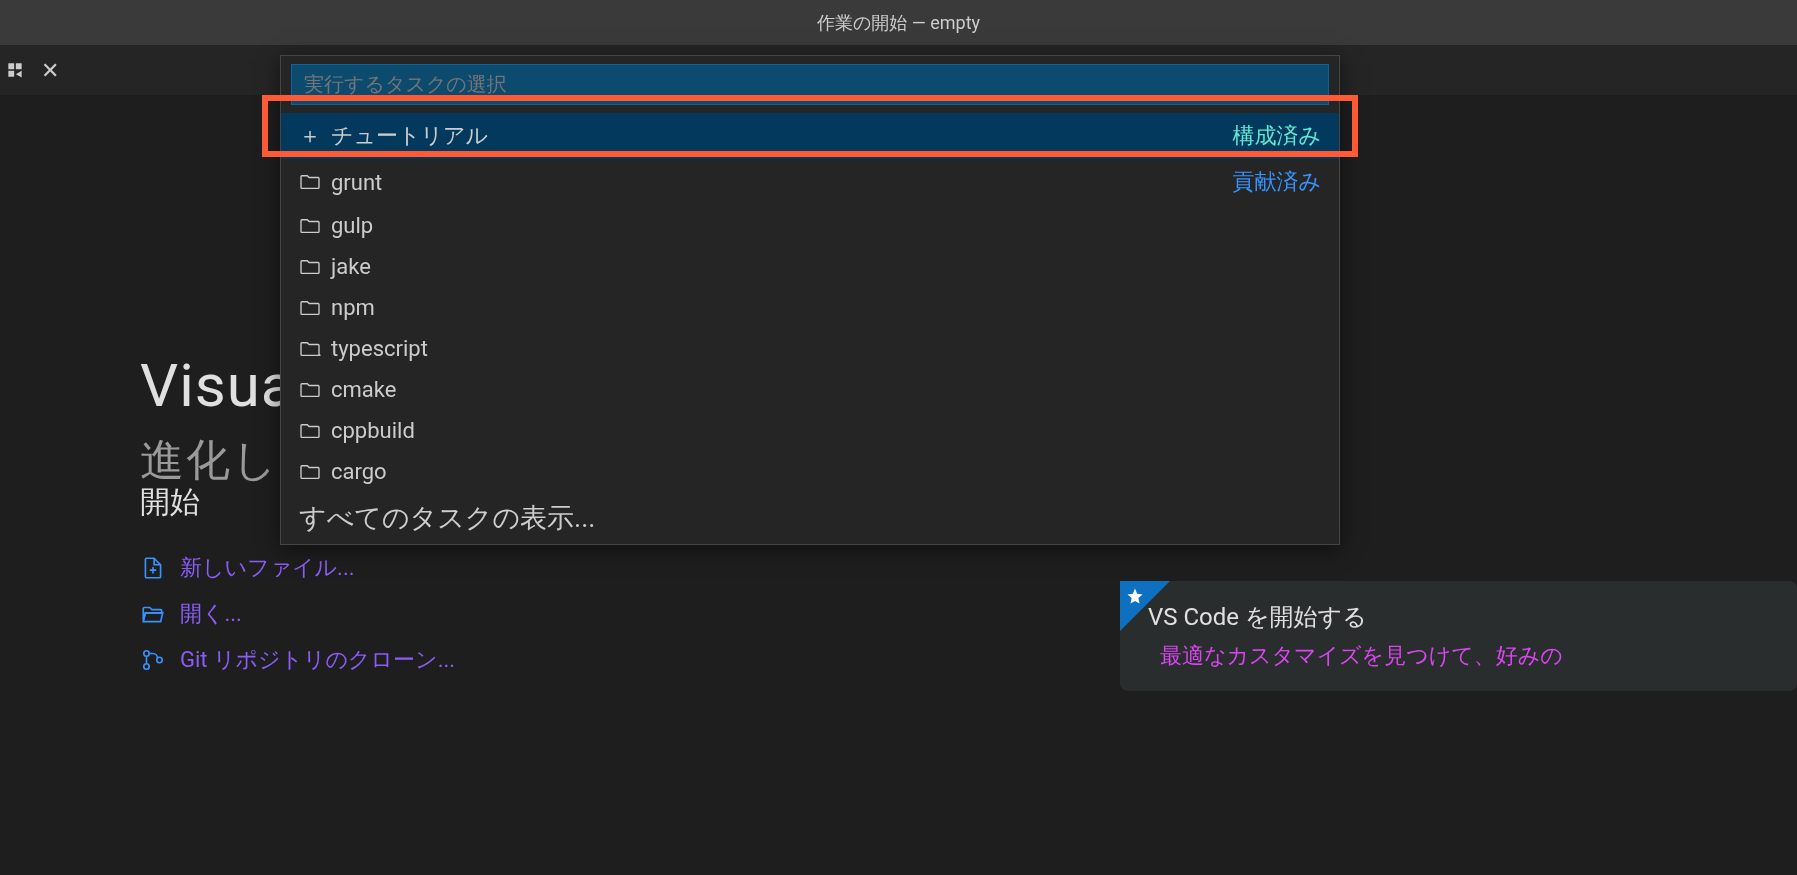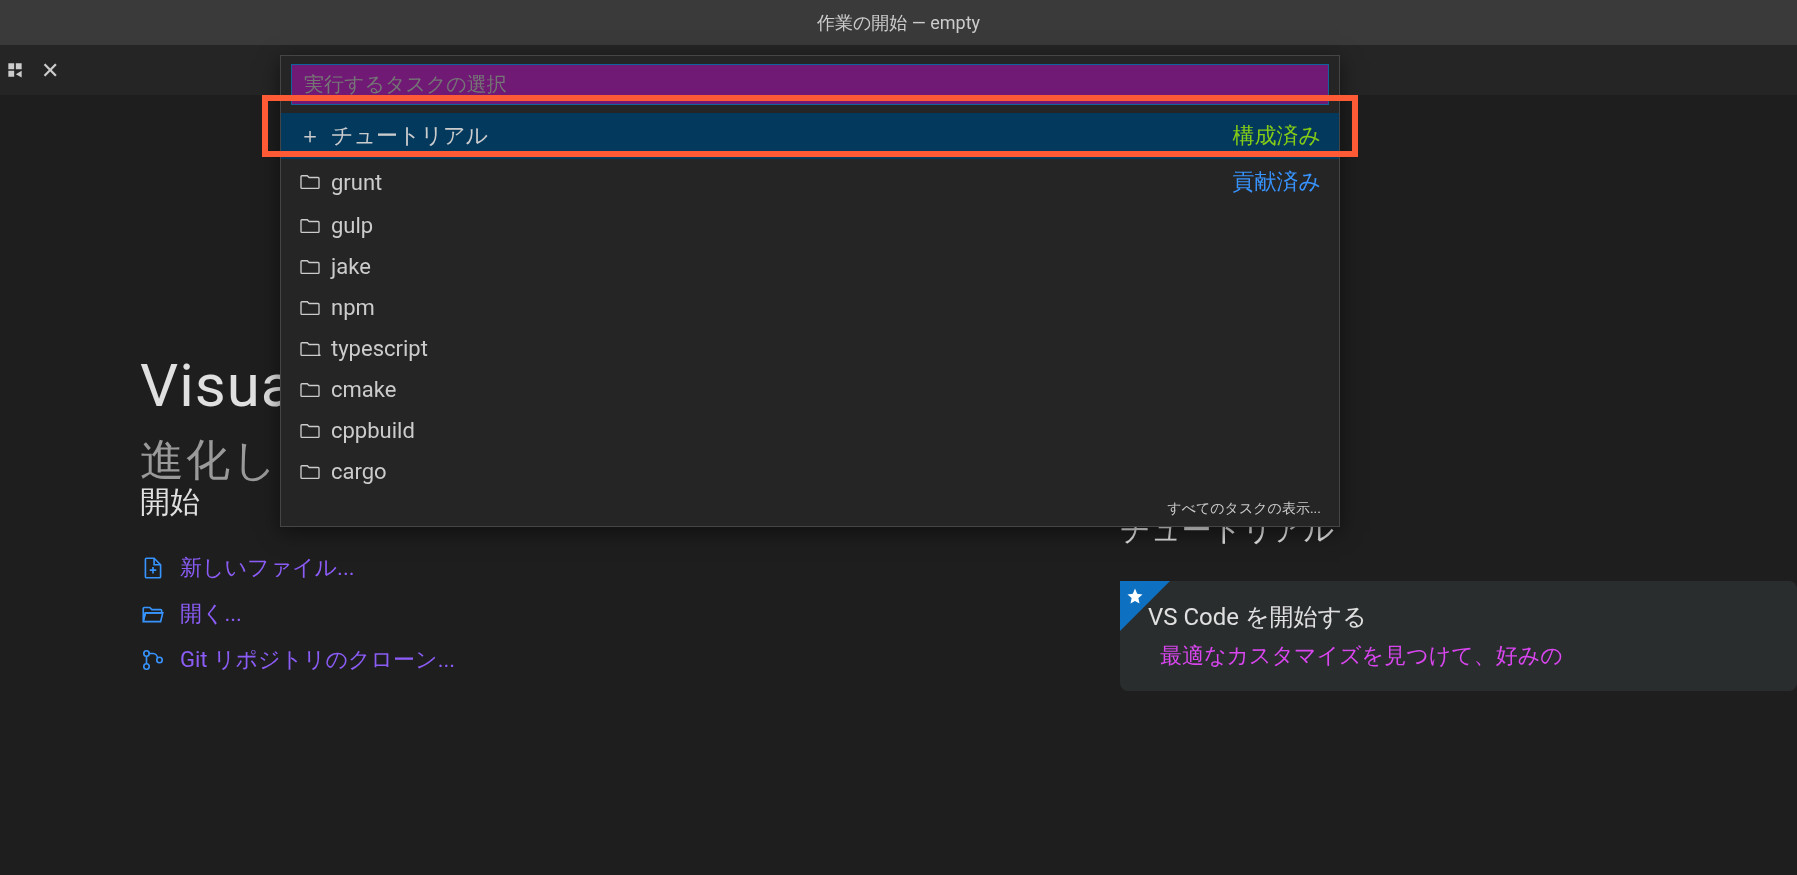--- a/index.html
+++ b/index.html
@@ -166,21 +166,21 @@
       left: 280px;
       width: 1060px;
       background: #252526;
       border: 1px solid #454545;
       box-shadow: 0 5px 20px rgba(0,0,0,0.5);
       z-index: 100;
     }
     .quickpick-input {
       margin: 8px 10px;
       padding: 8px 12px;
-      background: #701a75;
+      background: #0c4a6e;
       border: 1px solid #0e639c;
       color: #a0a0a0;
       font-size: 20px;
       width: calc(100% - 20px);
       outline: none;
     }
     .quickpick-highlight-box {
       position: absolute;
       top: 95px;
       left: 262px;
@@ -201,38 +201,37 @@
     }
     .quickpick-item.selected {
       background: #04395e;
     }
     .quickpick-item-left {
       display: flex;
       align-items: center;
       gap: 10px;
     }
     .quickpick-item-right {
-      color: #84cc16;
+      color: #5eead4;
     }
     .quickpick-item-right.link {
       color: #3794ff;
     }
     .plus-icon {
       font-size: 22px;
       font-weight: 300;
     }
     .folder-icon {
       width: 22px;
       height: 18px;
     }
     .quickpick-footer {
       padding: 8px 18px;
-      font-size: 14px;
-      color: #cccccc;
-      text-align: right;
+      font-size: 27px;
+      color: #cccccc;
     }
   </style>
 </head>
 <body>
 
 <div class="titlebar">
   <span>作業の開始 — empty</span>
 </div>
 
 <div class="tab-area">

